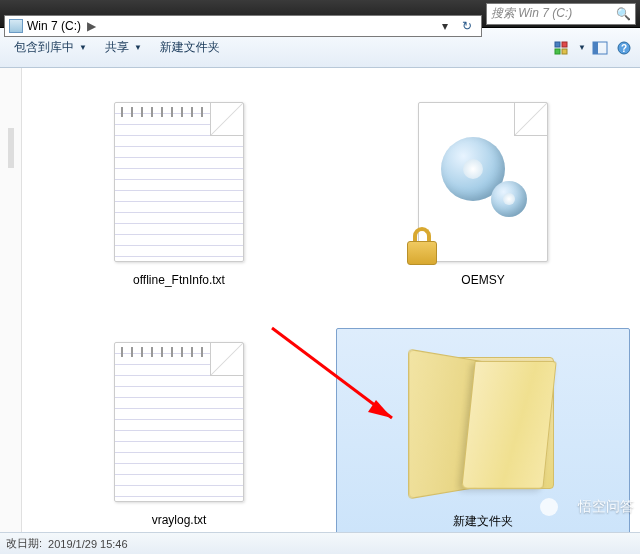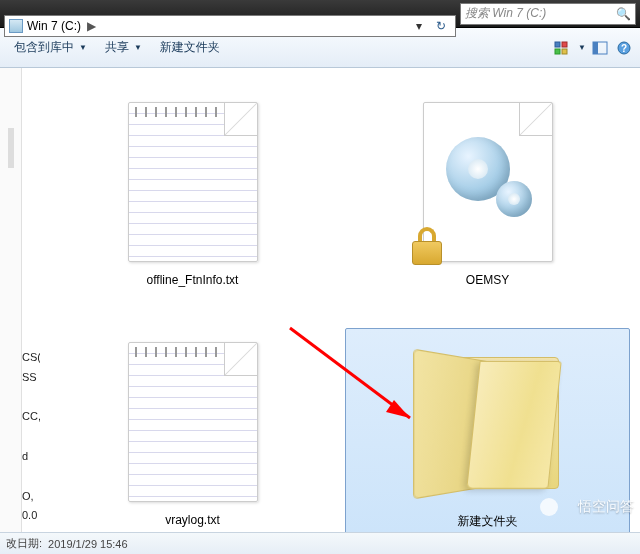--- a/index.html
+++ b/index.html
@@ -45,21 +45,21 @@
       width: 16px; height: 18px;
       display: flex; align-items: center; justify-content: center;
       color: #333;
     }
     .addr-refresh {
       width: 20px; height: 18px;
       display: flex; align-items: center; justify-content: center;
       color: #2a5a8a;
     }
     .searchbar {
-      width: 176px;
+      width: 150px;
       background: #fff;
       border: 1px solid #7a7a7a;
       height: 22px;
       display: flex;
       align-items: center;
       padding: 0 4px;
       gap: 16px;
     }
     .search-text { color: #888; font-style: italic; flex: 1; }
     .search-icon { color: #2a5a8a; }
@@ -342,31 +342,20 @@
         </svg>
     </div>
   </div>
 </div>
 
 <div class="main">
   <div class="sidebar">
     <div class="sidebar-mark"></div>
   </div>
 
-  <div class="leftclip">
-    <div>CS(</div>
-    <div>SS</div>
-    <div>&nbsp;</div>
-    <div>CC,</div>
-    <div>&nbsp;</div>
-    <div>d</div>
-    <div>&nbsp;</div>
-    <div>O,</div>
-    <div>0.0</div>
-  </div>
 
   <div class="content">
 
     <div class="file-item">
       <div class="icon-box">
         <div class="paper lined spiral"></div>
       </div>
       <div class="file-label">offline_FtnInfo.txt</div>
     </div>
 

